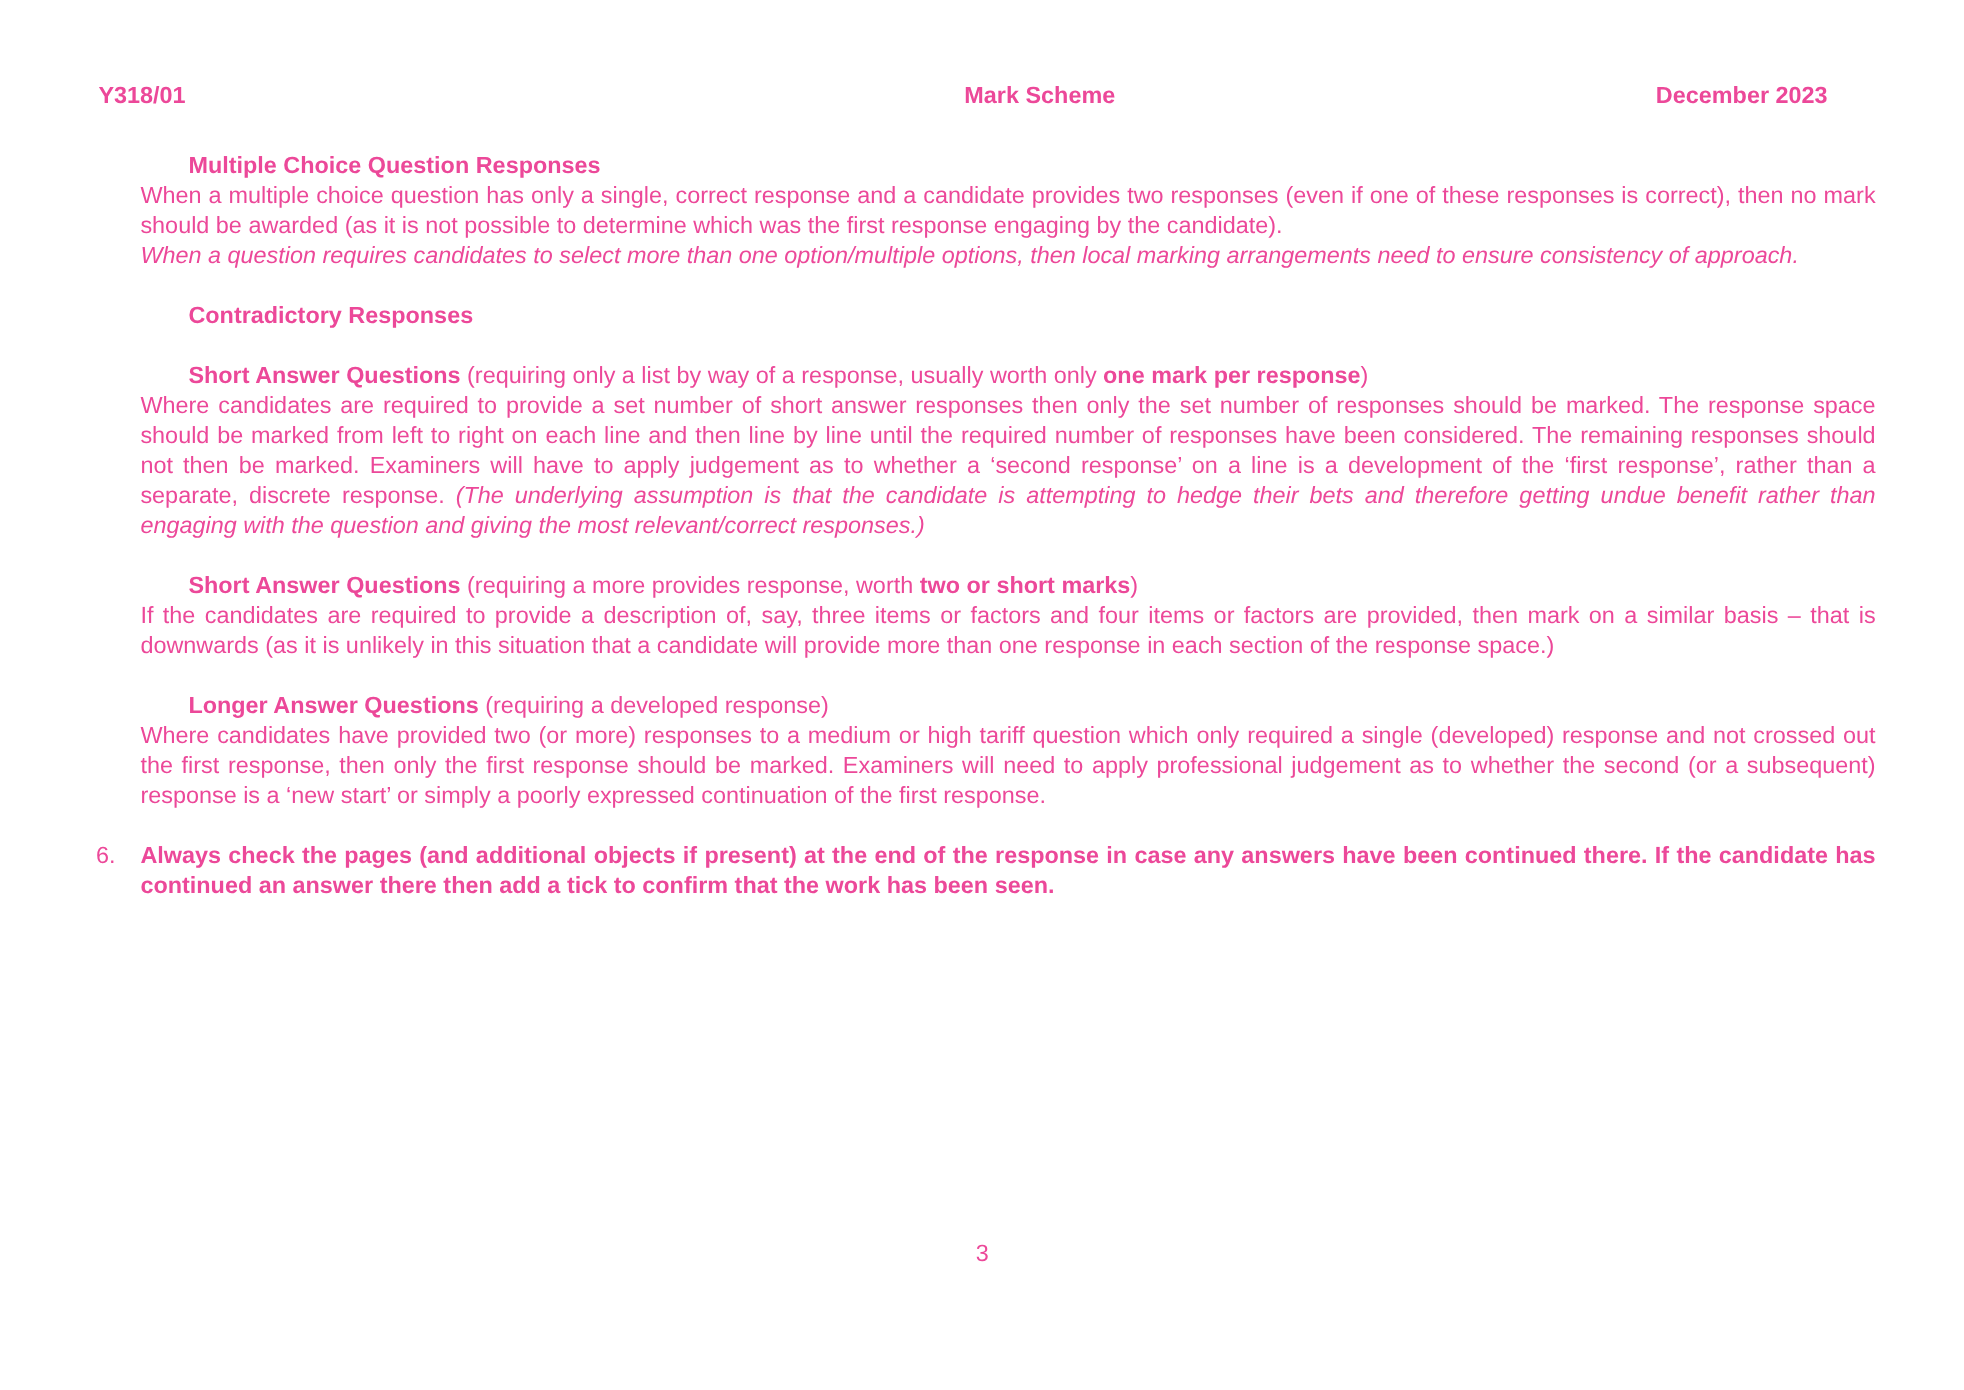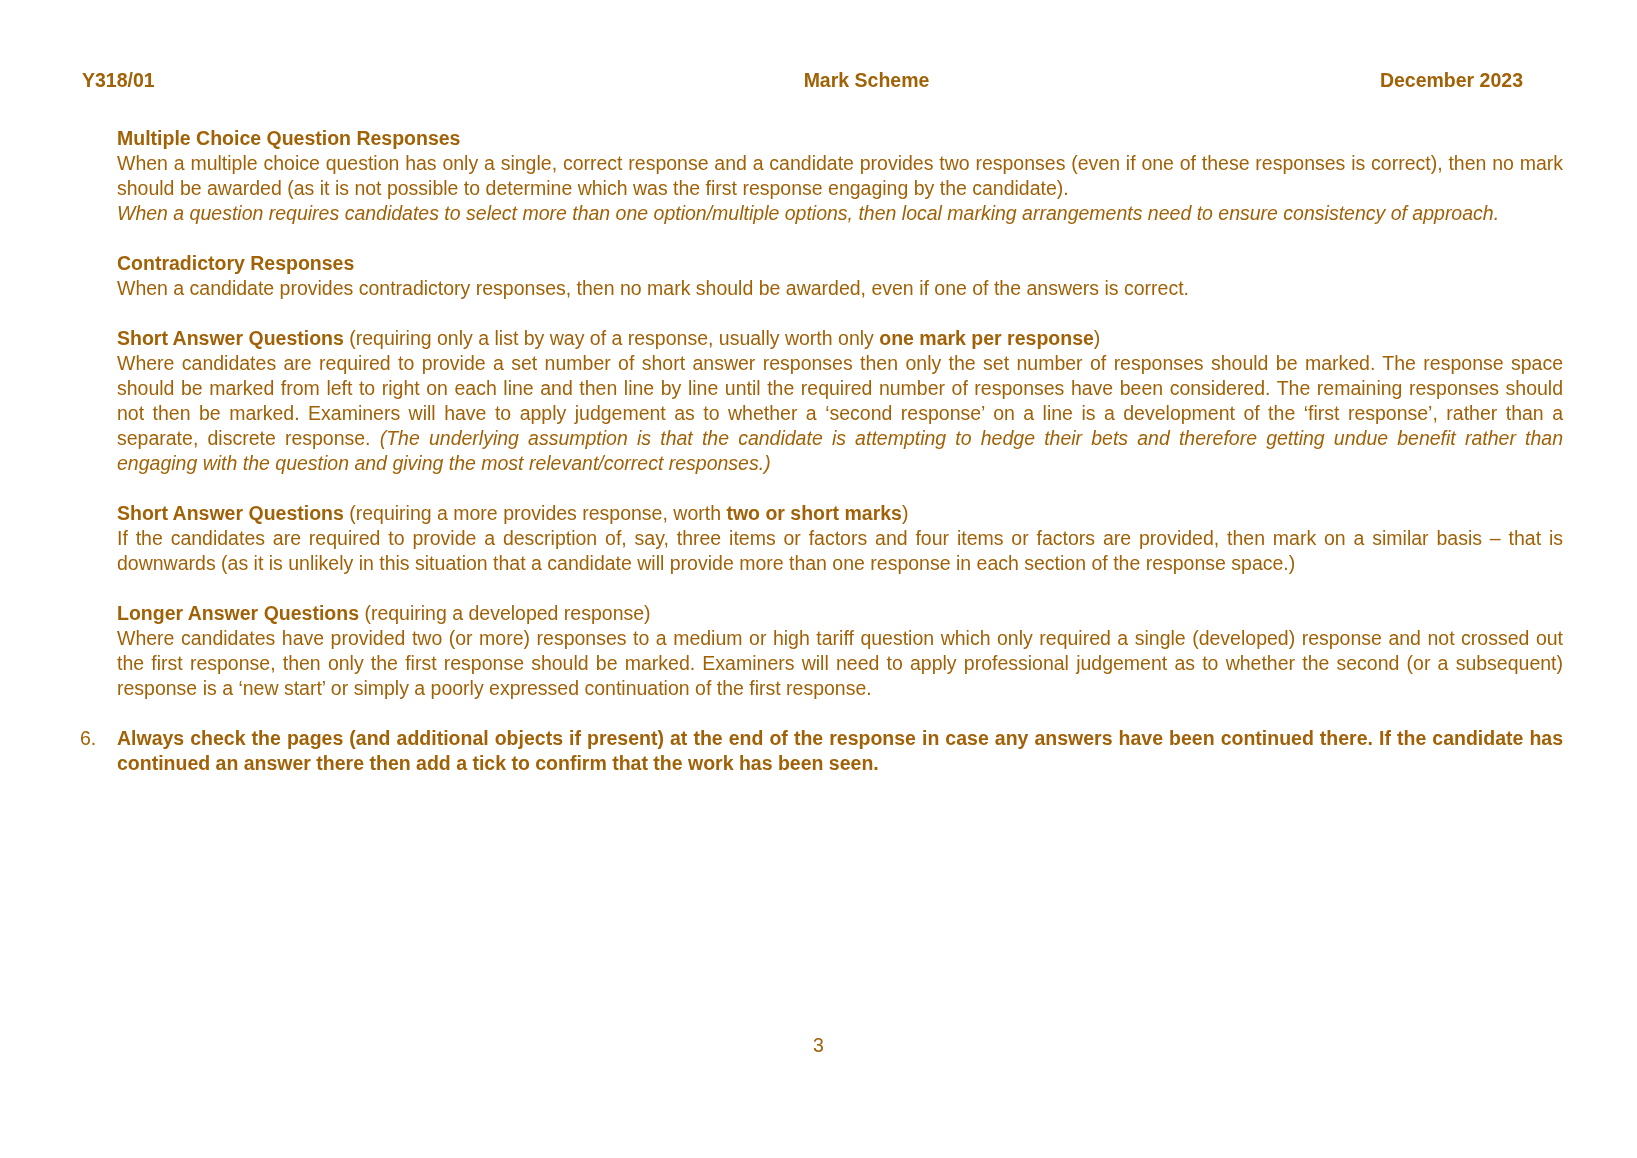--- a/index.html
+++ b/index.html
@@ -2,38 +2,38 @@
 <html><head>
 <meta charset="utf-8">
 <style>
   * { margin: 0; padding: 0; box-sizing: border-box; }
   html, body { background: #ffffff; }
   .page {
     position: relative;
     width: 1637px;
     height: 1158px;
     background: #ffffff;
-    color: #a16207;
+    color: #ec4899;
     font-family: "Liberation Sans", "DejaVu Sans", sans-serif;
     font-size: 19.5px;
     line-height: 25px;
     overflow: hidden;
   }
   .hdr-left  { position: absolute; top: 68px; left: 82px;  font-weight: 700; white-space: nowrap; }
   .hdr-center{ position: absolute; top: 68px; left: 0; width: 100%; text-align: center; font-weight: 700; margin-left: 48px; }
   .hdr-right { position: absolute; top: 68px; right: 114px; font-weight: 700; white-space: nowrap; }
 
   .content {
     position: absolute;
     top: 126px;
     left: 117px;
     right: 74px;
   }
   .sec { margin-bottom: 25px; }
-  .sec .h { font-size: inherit; font-weight: 400; }
+  .sec .h { font-size: inherit; font-weight: 400; margin-left: 40px; }
   .sec .p { text-align: justify; }
   .b { font-weight: 700; }
   .i { font-style: italic; }
 
   .numbered {
     display: flex;
     margin-top: 18px;
     margin-left: -37px; 
   }
   .numbered .num { width: 37px; flex: none; }
@@ -59,21 +59,20 @@
   <div class="content">
 
     <section class="sec">
       <h2 class="h"><span class="b">Multiple Choice Question Responses</span></h2>
       <p class="p"><span>When a multiple choice question has only a single, correct response and a candidate provides two responses (even if one of these responses is correct), then no mark should be awarded (as it is not possible to determine which was the first response engaging by the candidate).</span></p>
       <p class="p"><span class="i">When a question requires candidates to select more than one option/multiple options, then local marking arrangements need to ensure consistency of approach.</span></p>
     </section>
 
     <section class="sec">
       <h2 class="h"><span class="b">Contradictory Responses</span></h2>
-      <p class="p"><span>When a candidate provides contradictory responses, then no mark should be awarded, even if one of the answers is correct.</span></p>
     </section>
 
     <section class="sec">
       <h2 class="h"><span class="b">Short Answer Questions</span><span> (requiring only a list by way of a response, usually worth only </span><span class="b">one mark per response</span><span>)</span></h2>
       <p class="p"><span>Where candidates are required to provide a set number of short answer responses then only the set number of responses should be marked. The response space should be marked from left to right on each line and then line by line until the required number of responses have been considered.  The remaining responses should not then be marked. Examiners will have to apply judgement as to whether a ‘second response’ on a line is a development of the ‘first response’, rather than a separate, discrete response.  </span><span class="i">(The underlying assumption is that the candidate is attempting to hedge their bets and therefore getting undue benefit rather than engaging with the question and giving the most relevant/correct responses.)</span></p>
     </section>
 
     <section class="sec">
       <h2 class="h"><span class="b">Short Answer Questions</span><span> (requiring a more provides response, worth </span><span class="b">two or short marks</span><span>)</span></h2>
       <p class="p"><span>If the candidates are required to provide a description of, say, three items or factors and four items or factors are provided, then mark on a similar basis – that is downwards (as it is unlikely in this situation that a candidate will provide more than one response in each section of the response space.)</span></p>

